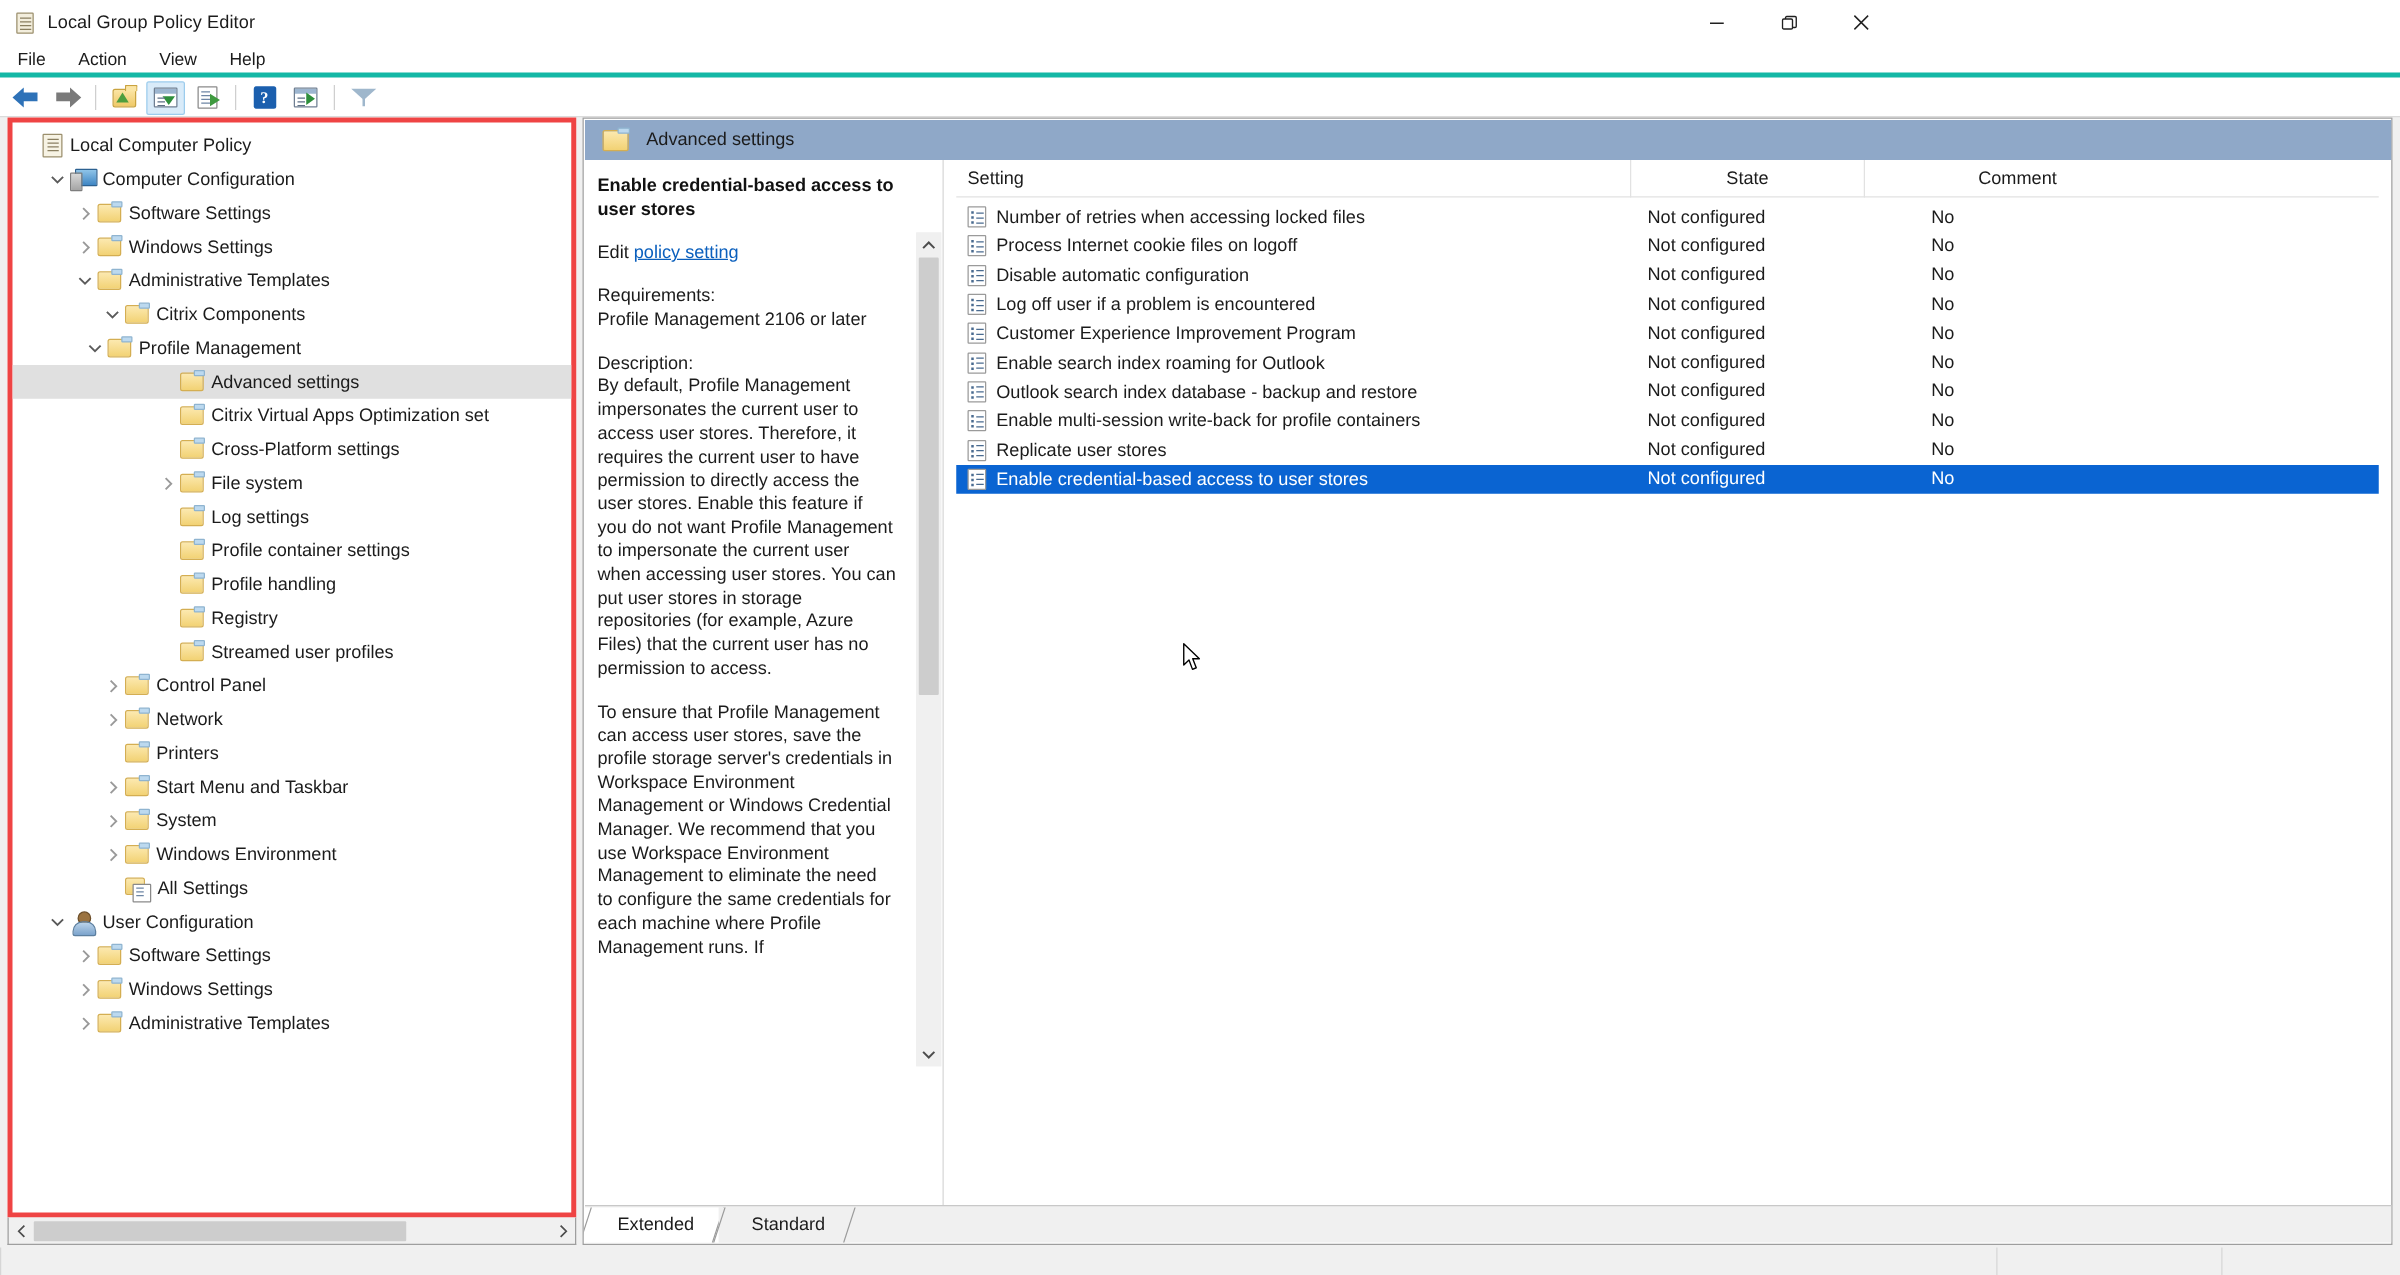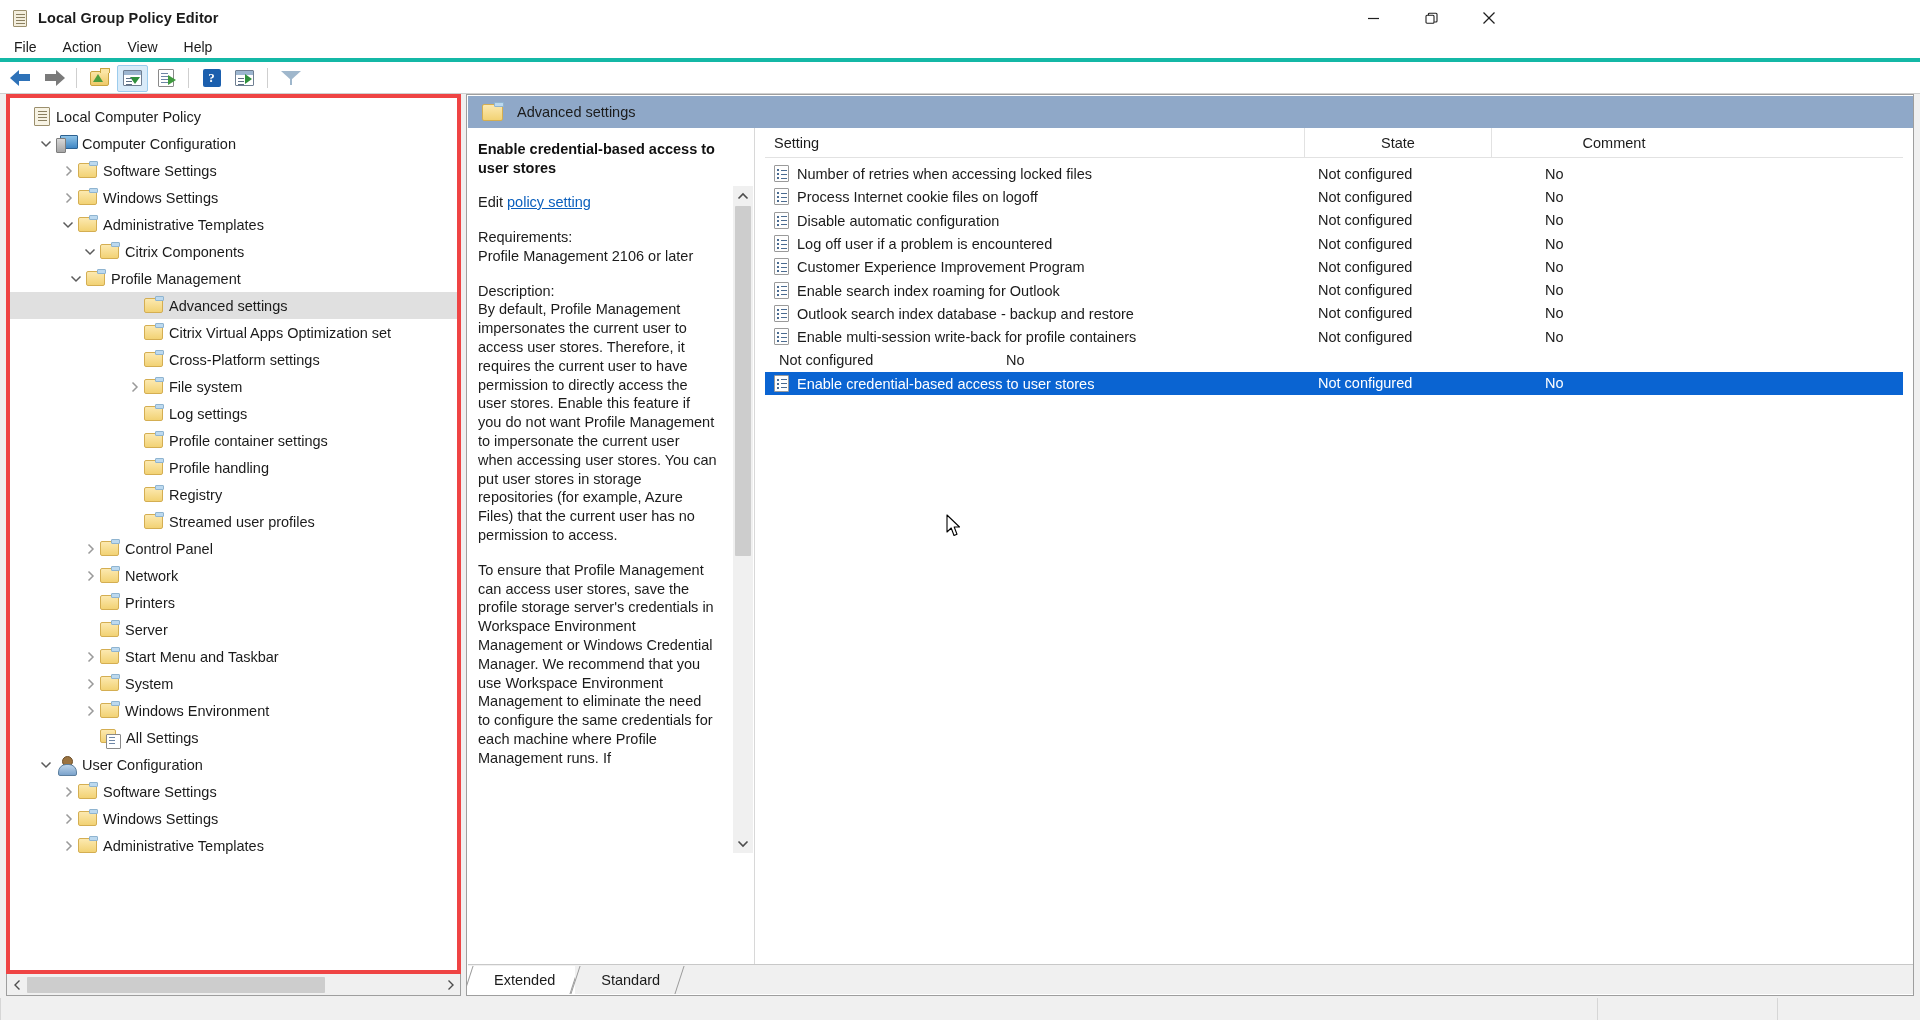--- a/index.html
+++ b/index.html
@@ -10,21 +10,20 @@
     overflow: hidden;
   }
   body { position: relative; }
 
   
   .titlebar {
     position: absolute; left: 0; top: 0; width: 1518px; height: 36px;
     background: #ffffff;
     display: flex; align-items: center;
     border-bottom: 0px;
-    font-weight: bold;
   }
   .titlebar-icon {
     width: 20px; height: 20px; margin-left: 10px; margin-right: 8px;
     position: relative; flex: none;
   }
   .doc-glyph {
     width: 14px; height: 17px; background: #f3eedd;
     border: 1px solid #9b8f6d; border-radius: 1px;
     position: absolute; left: 3px; top: 2px;
   }
@@ -593,25 +592,20 @@
           </span>
           <span class="tfolder"></span>
           <span class="tree-lbl">Network</span>
         </div>
         <div class="tree-row" style="padding-left: 70px;">
           <span class="chev"></span>
           <span class="tfolder"></span>
           <span class="tree-lbl">Printers</span>
         </div>
         <div class="tree-row" style="padding-left: 70px;">
-          <span class="chev"></span>
-          <span class="tfolder"></span>
-          <span class="tree-lbl">Server</span>
-        </div>
-        <div class="tree-row" style="padding-left: 70px;">
           <span class="chev">
             <svg width="9" height="12" viewBox="0 0 9 12">
               <polyline points="2.5,1.5 7,6 2.5,10.5" fill="none" stroke="#9a9a9a" stroke-width="1.5"></polyline>
             </svg>
           </span>
           <span class="tfolder"></span>
           <span class="tree-lbl">Start Menu and Taskbar</span>
         </div>
         <div class="tree-row" style="padding-left: 70px;">
           <span class="chev">
@@ -801,20 +795,24 @@
           </div>
           <div class="list-row">
             <div class="lr-setting">
               <span class="policy-ic"></span>
               <span>Enable multi-session write-back for profile containers</span>
             </div>
             <div class="lr-state">Not configured</div>
             <div class="lr-comment">No</div>
           </div>
           <div class="list-row">
+            <div class="lr-setting">
+              <span class="policy-ic"></span>
+              <span>Replicate user stores</span>
+            </div>
             <div class="lr-state">Not configured</div>
             <div class="lr-comment">No</div>
           </div>
           <div class="list-row selected">
             <div class="lr-setting">
               <span class="policy-ic"></span>
               <span>Enable credential-based access to user stores</span>
             </div>
             <div class="lr-state">Not configured</div>
             <div class="lr-comment">No</div>

